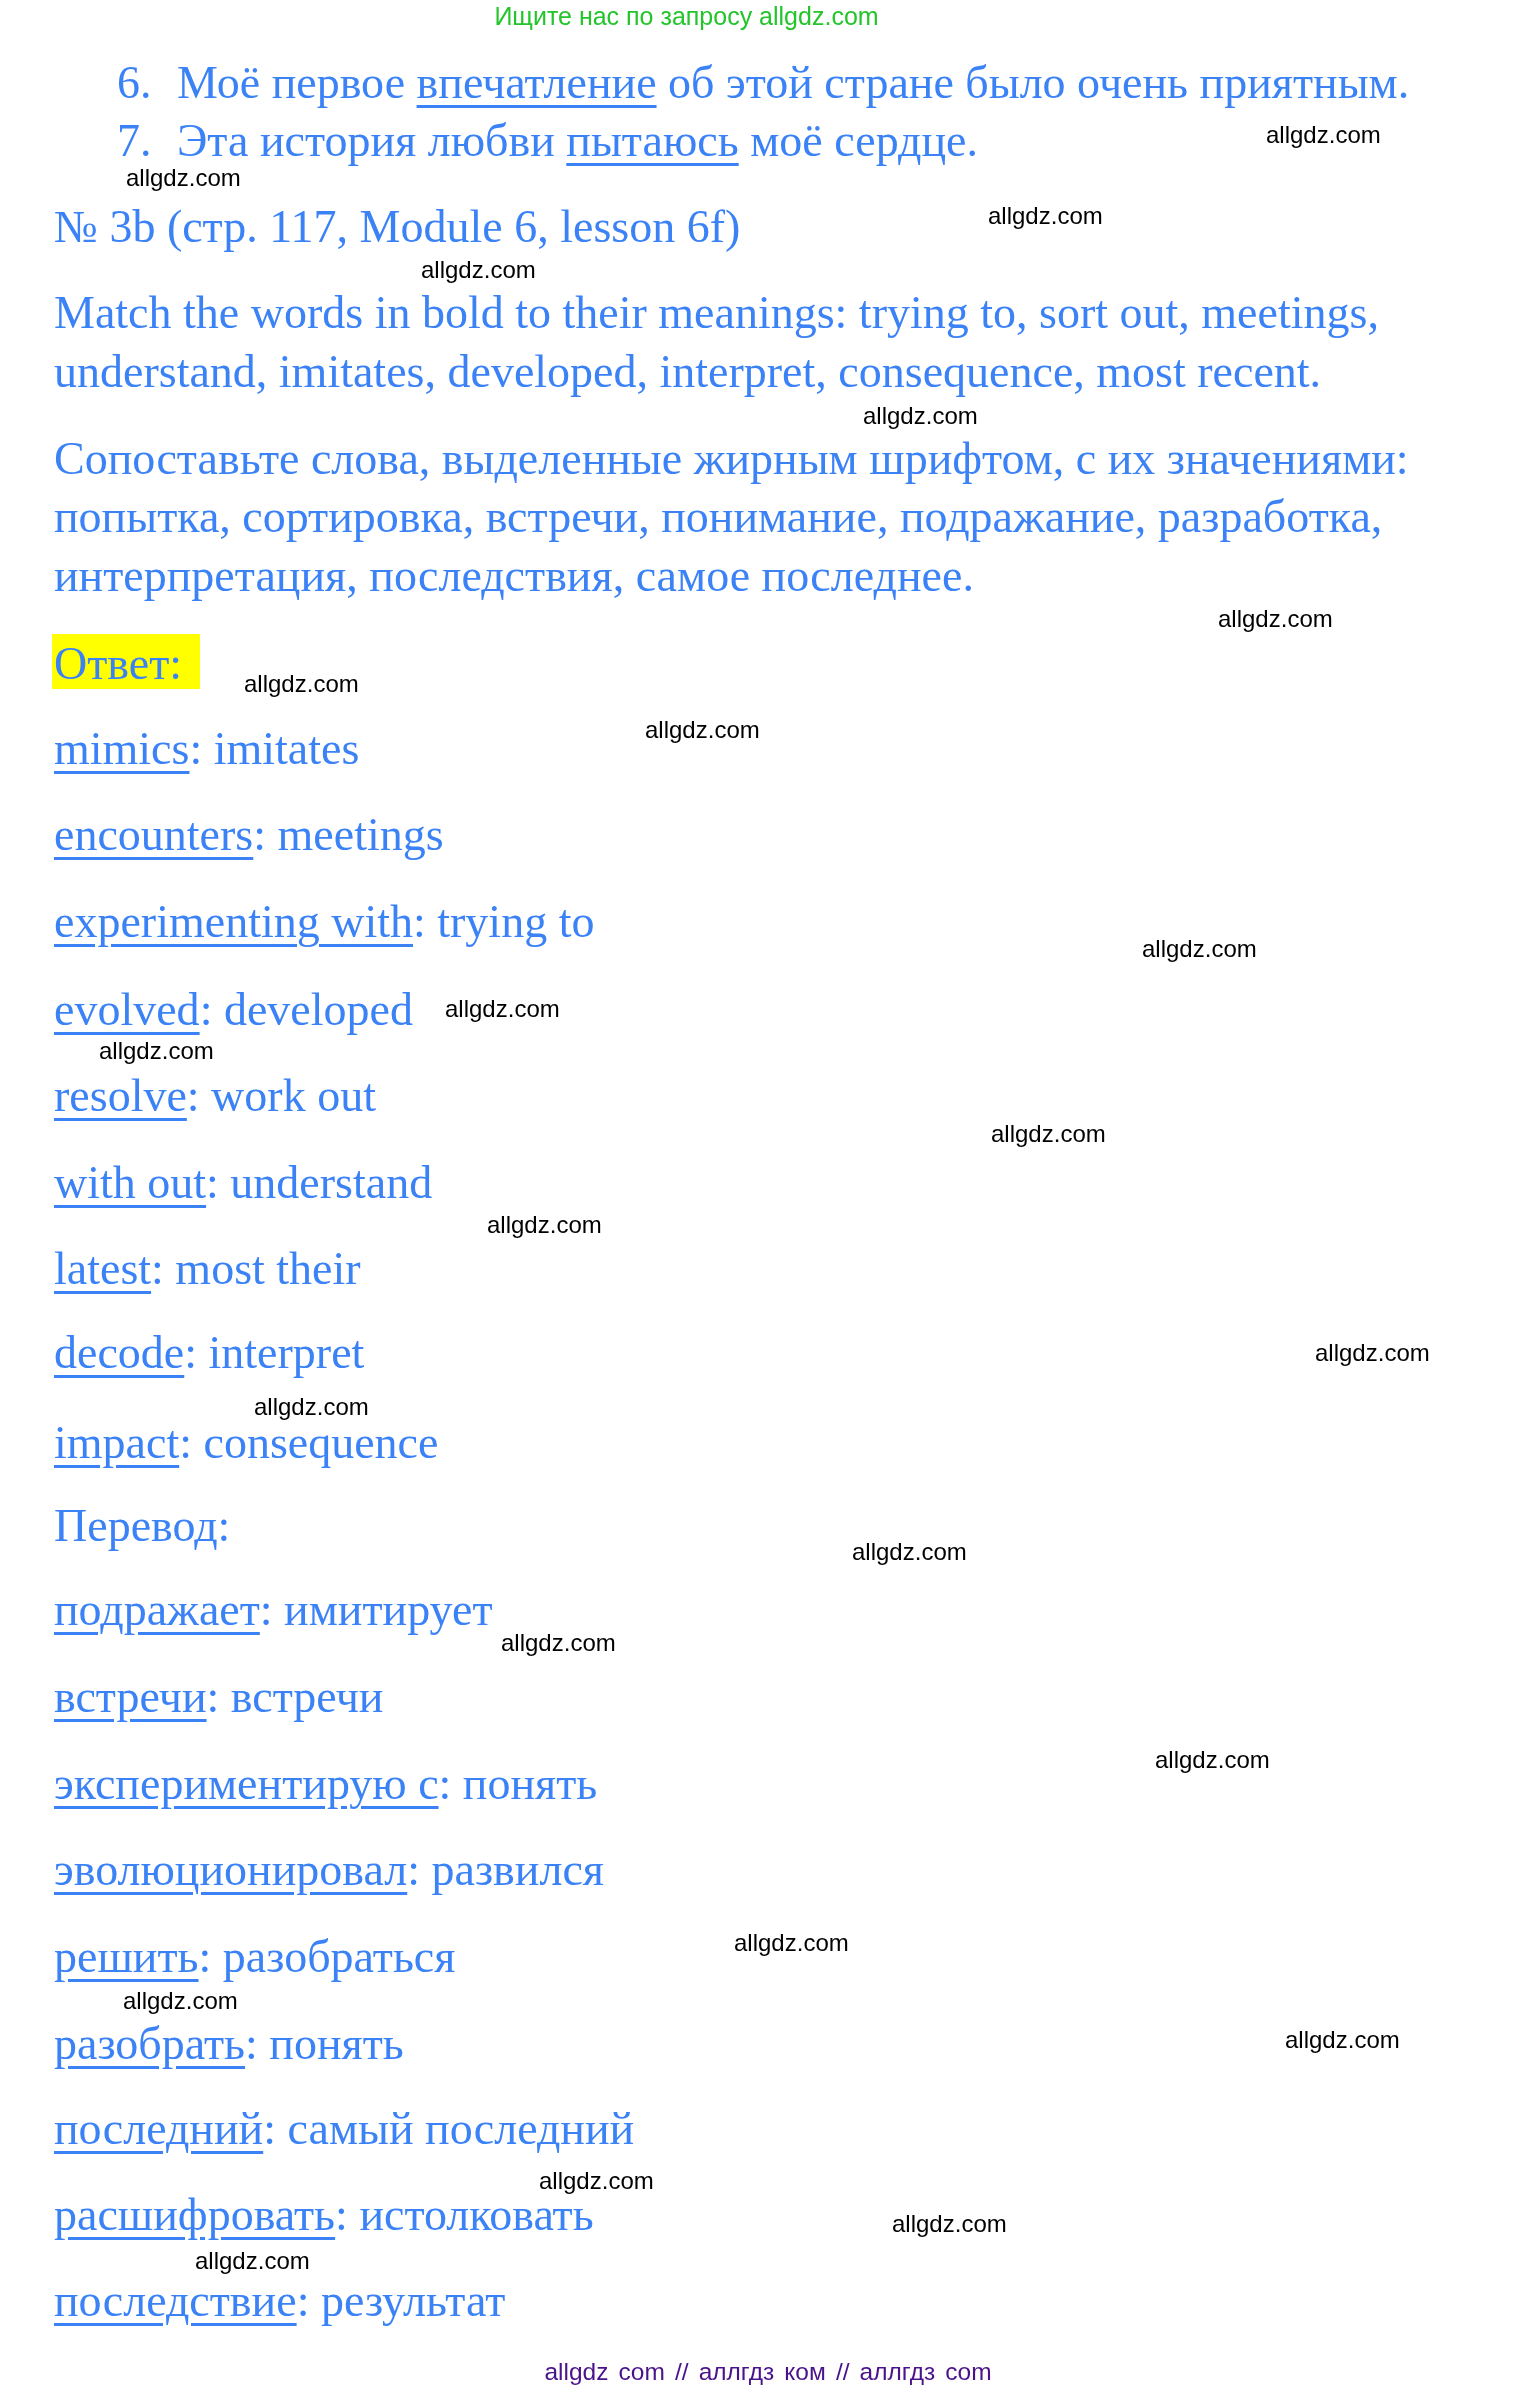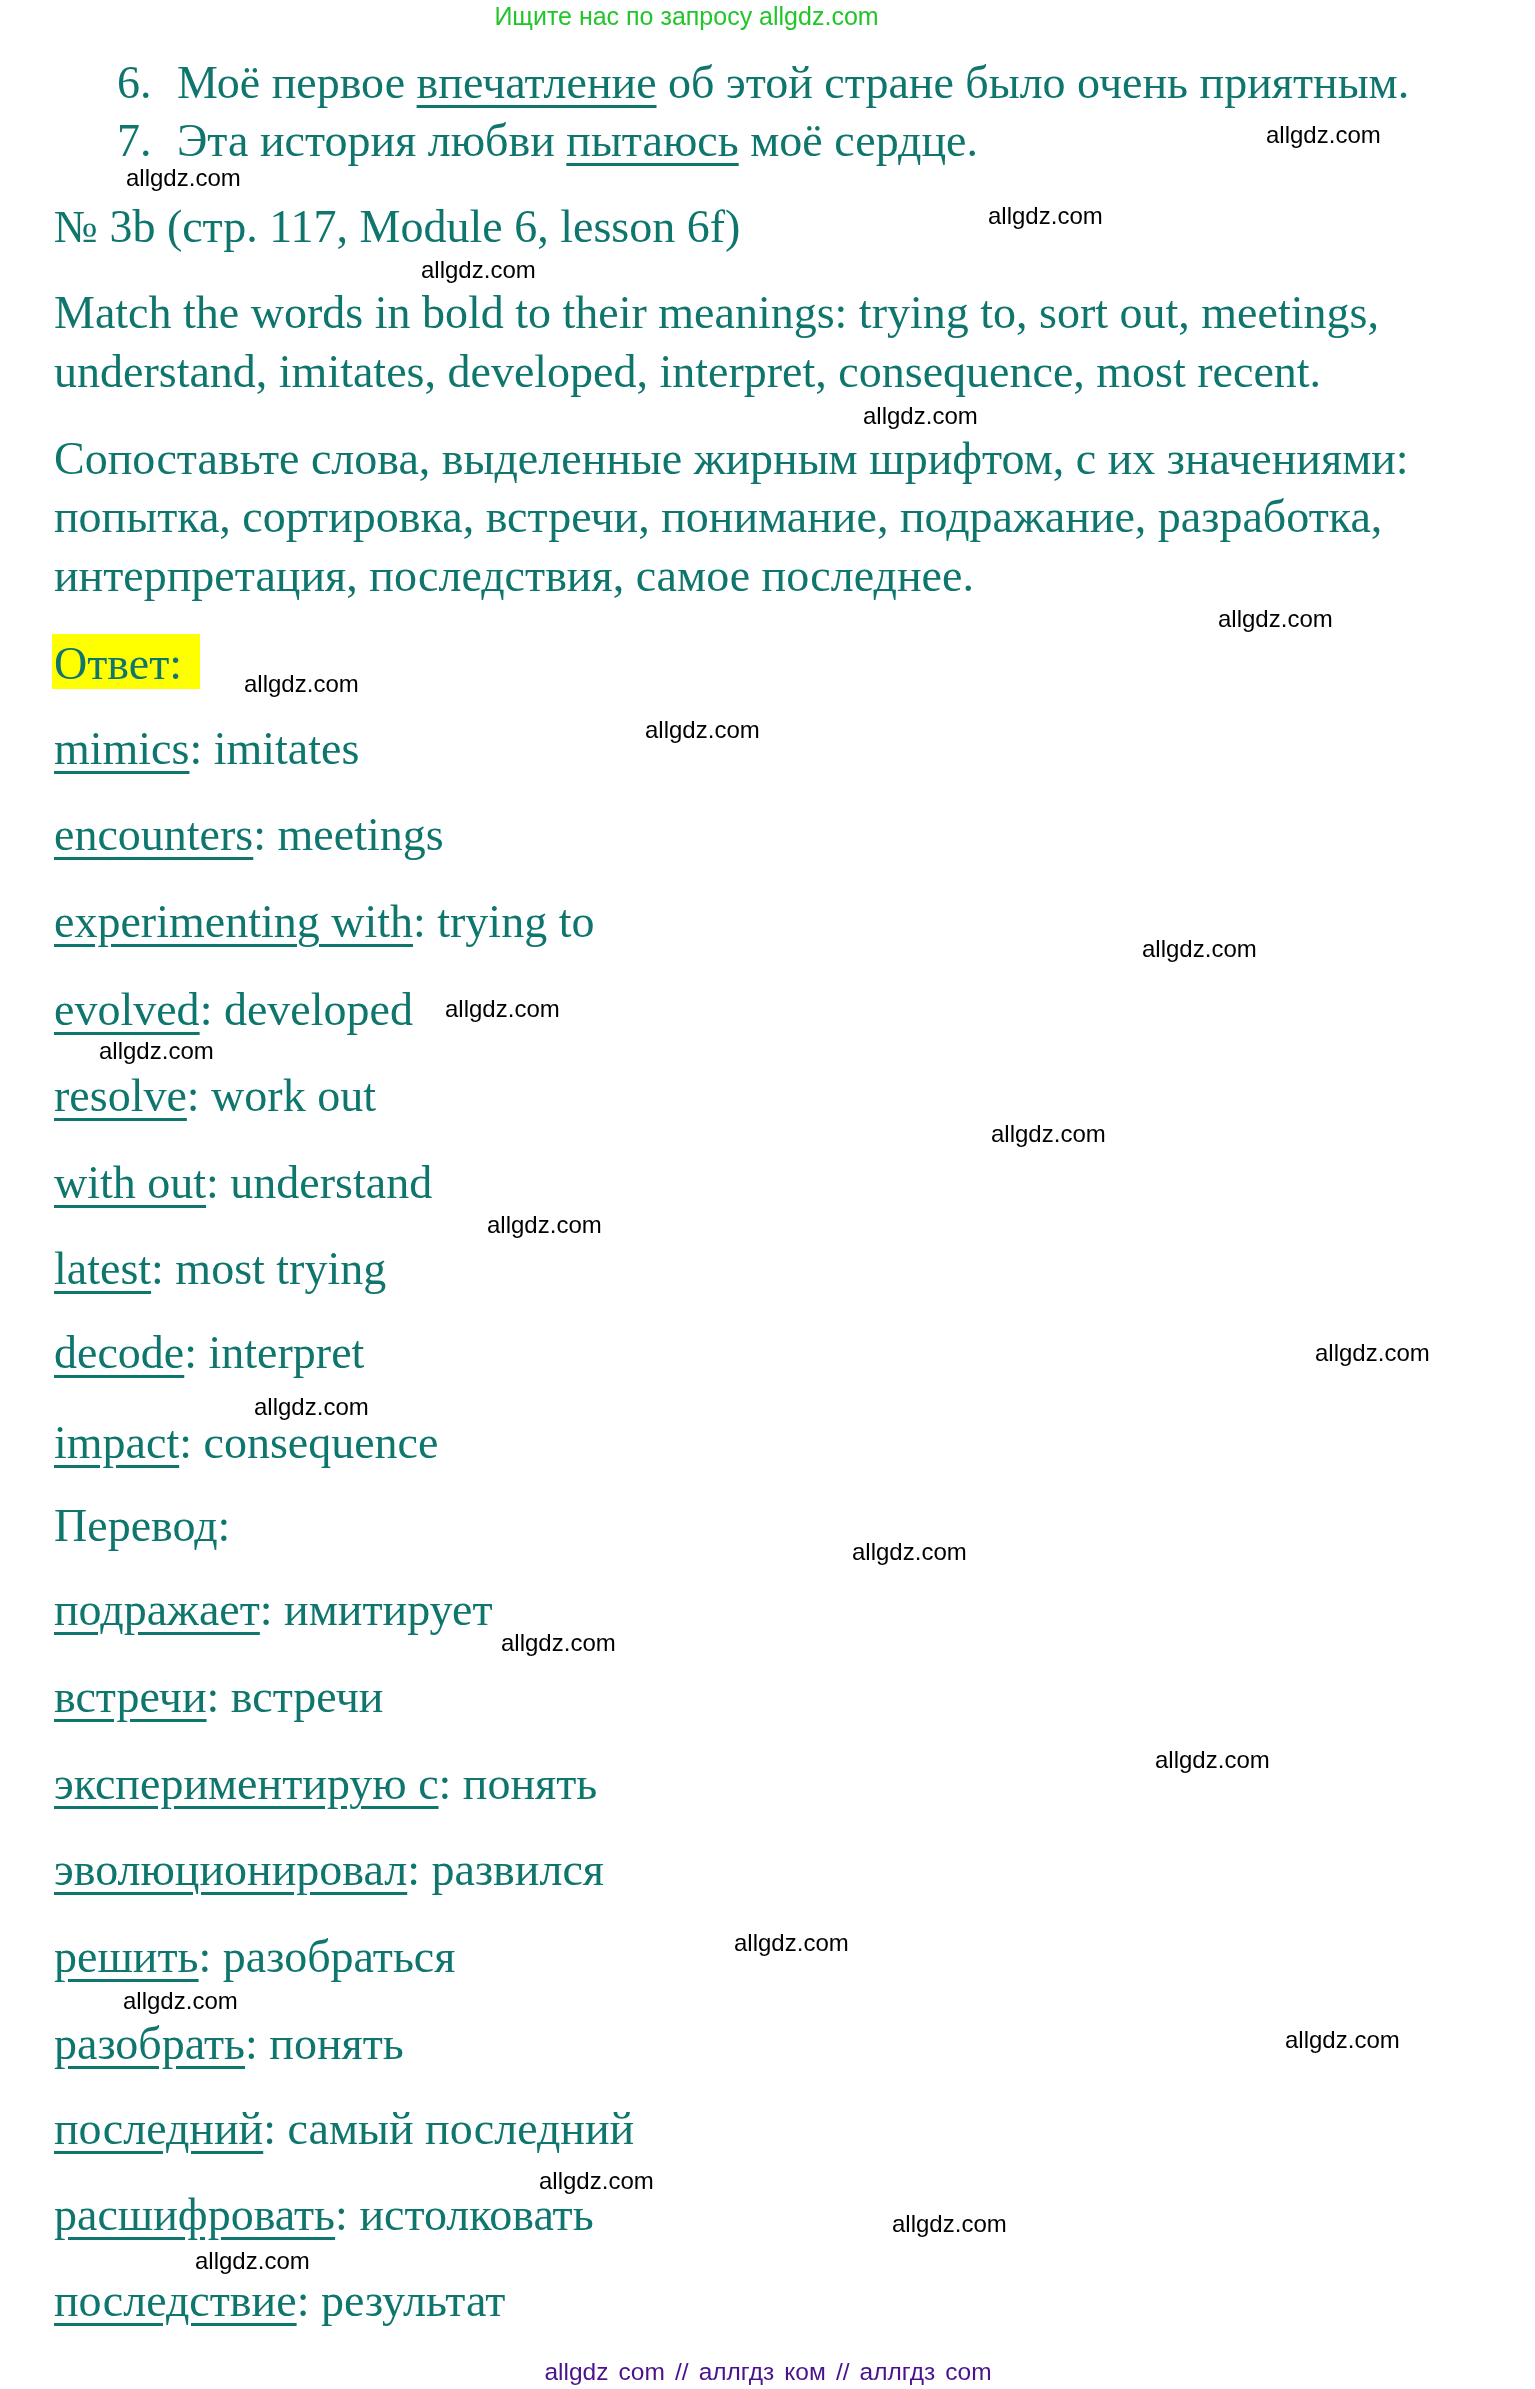--- a/index.html
+++ b/index.html
@@ -1,17 +1,17 @@
 <!DOCTYPE html>
 <html style="font-size:13px"><head>
 <meta charset="utf-8">
 <style>
   html, body { margin: 0; padding: 0; background: #ffffff; }
   body { width: 1536px; height: 2389px; position: relative; overflow: hidden; }
-  .serif { font-family: "Liberation Serif", "DejaVu Serif", serif; color: #0f766e; }
+  .serif { font-family: "Liberation Serif", "DejaVu Serif", serif; color: #3b82f6; }
   .line {
     position: absolute; left: 54px; white-space: nowrap;
     font-size: 46px; line-height: 1;
   }
   .bold { font-weight: normal; }
   .u { text-decoration: underline; text-decoration-thickness: 3.3px; text-underline-offset: 6.5px; }
   .wm {
     position: absolute; white-space: nowrap;
     font-family: "Liberation Sans", "DejaVu Sans", sans-serif;
     font-size: 24px; line-height: 1; color: #000000;
@@ -57,21 +57,21 @@
 
 <div class="hl"></div>
 <div class="line serif bold" style="top:641px">Ответ:</div>
 
 <div class="line serif" style="top:726px"><span class="u">mimics</span><span>: imitates</span></div>
 <div class="line serif" style="top:812px"><span class="u">encounters</span><span>: meetings</span></div>
 <div class="line serif" style="top:899px"><span class="u">experimenting with</span><span>: trying to</span></div>
 <div class="line serif" style="top:987px"><span class="u">evolved</span><span>: developed</span></div>
 <div class="line serif" style="top:1073px"><span class="u">resolve</span><span>: work out</span></div>
 <div class="line serif" style="top:1160px"><span class="u">with out</span><span>: understand</span></div>
-<div class="line serif" style="top:1246px"><span class="u">latest</span><span>: most trying</span></div>
+<div class="line serif" style="top:1246px"><span class="u">latest</span><span>: most their</span></div>
 <div class="line serif" style="top:1330px"><span class="u">decode</span><span>: interpret</span></div>
 <div class="line serif" style="top:1420px"><span class="u">impact</span><span>: consequence</span></div>
 
 <div class="line serif bold" style="top:1503px">Перевод:</div>
 
 <div class="line serif" style="top:1587px"><span class="u">подражает</span><span>: имитирует</span></div>
 <div class="line serif" style="top:1674px"><span class="u">встречи</span><span>: встречи</span></div>
 <div class="line serif" style="top:1761px"><span class="u">экспериментирую с</span><span>: понять</span></div>
 <div class="line serif" style="top:1847px"><span class="u">эволюционировал</span><span>: развился</span></div>
 <div class="line serif" style="top:1934px"><span class="u">решить</span><span>: разобраться</span></div>

